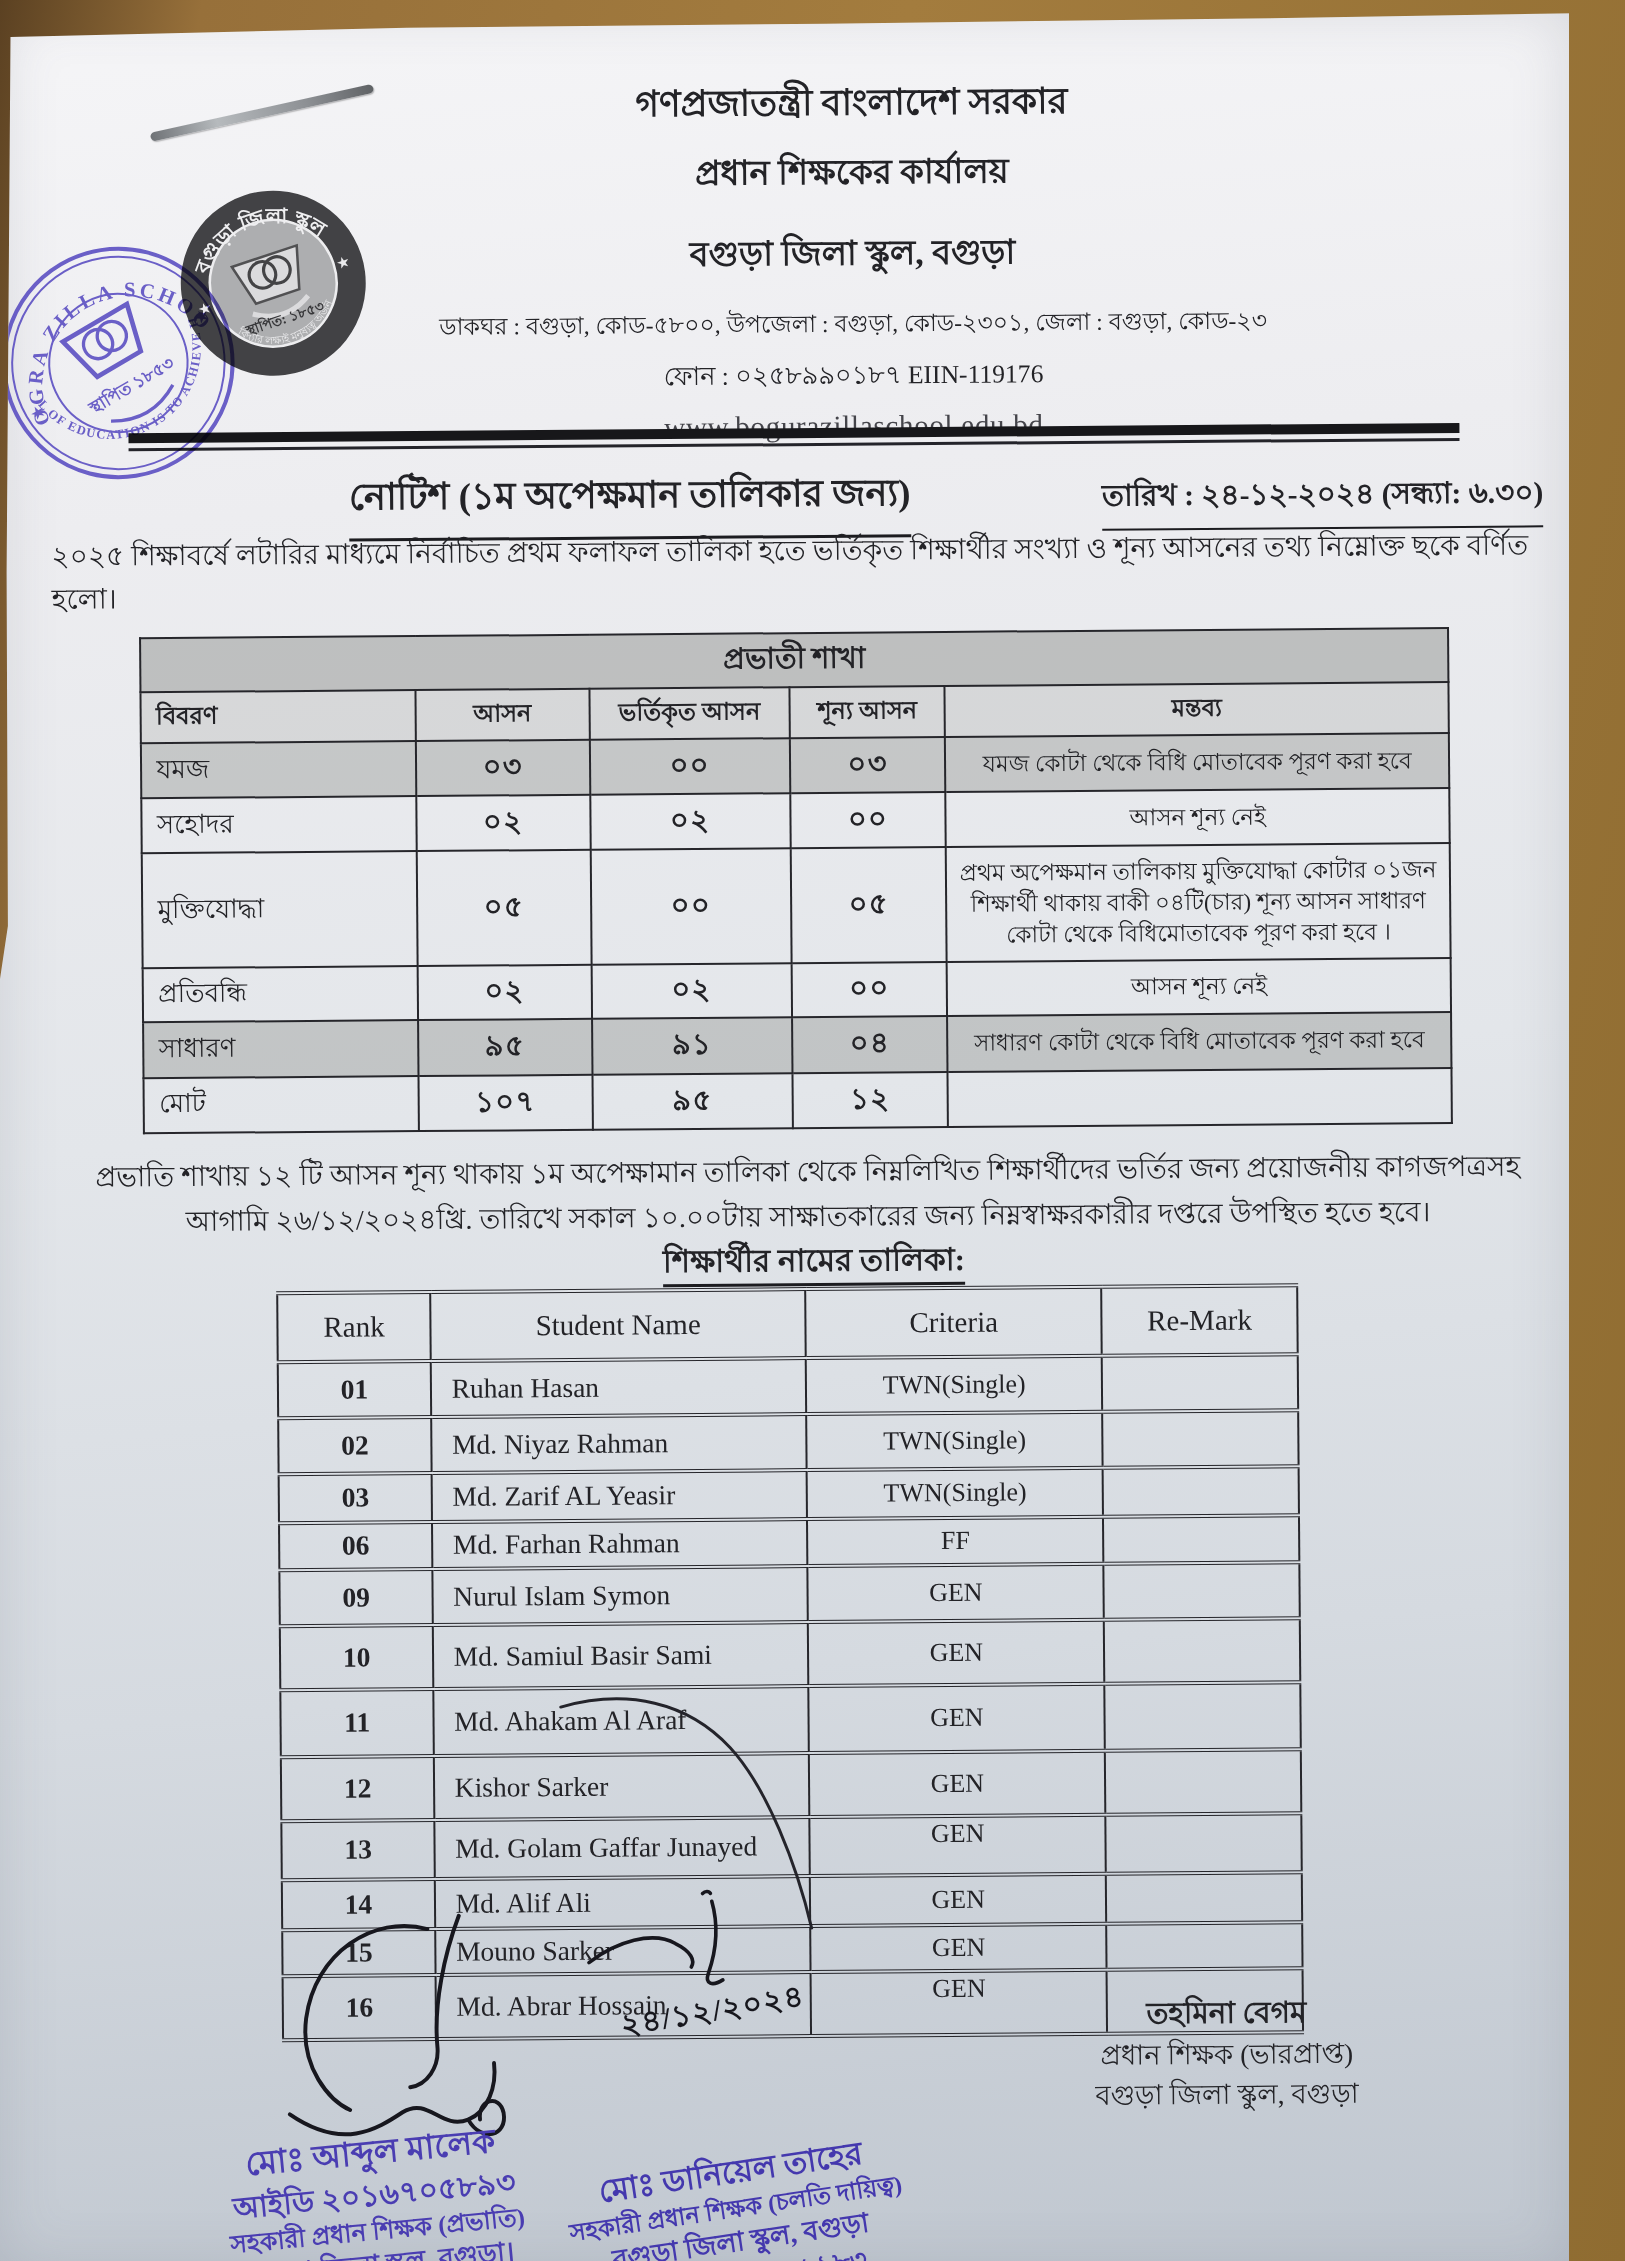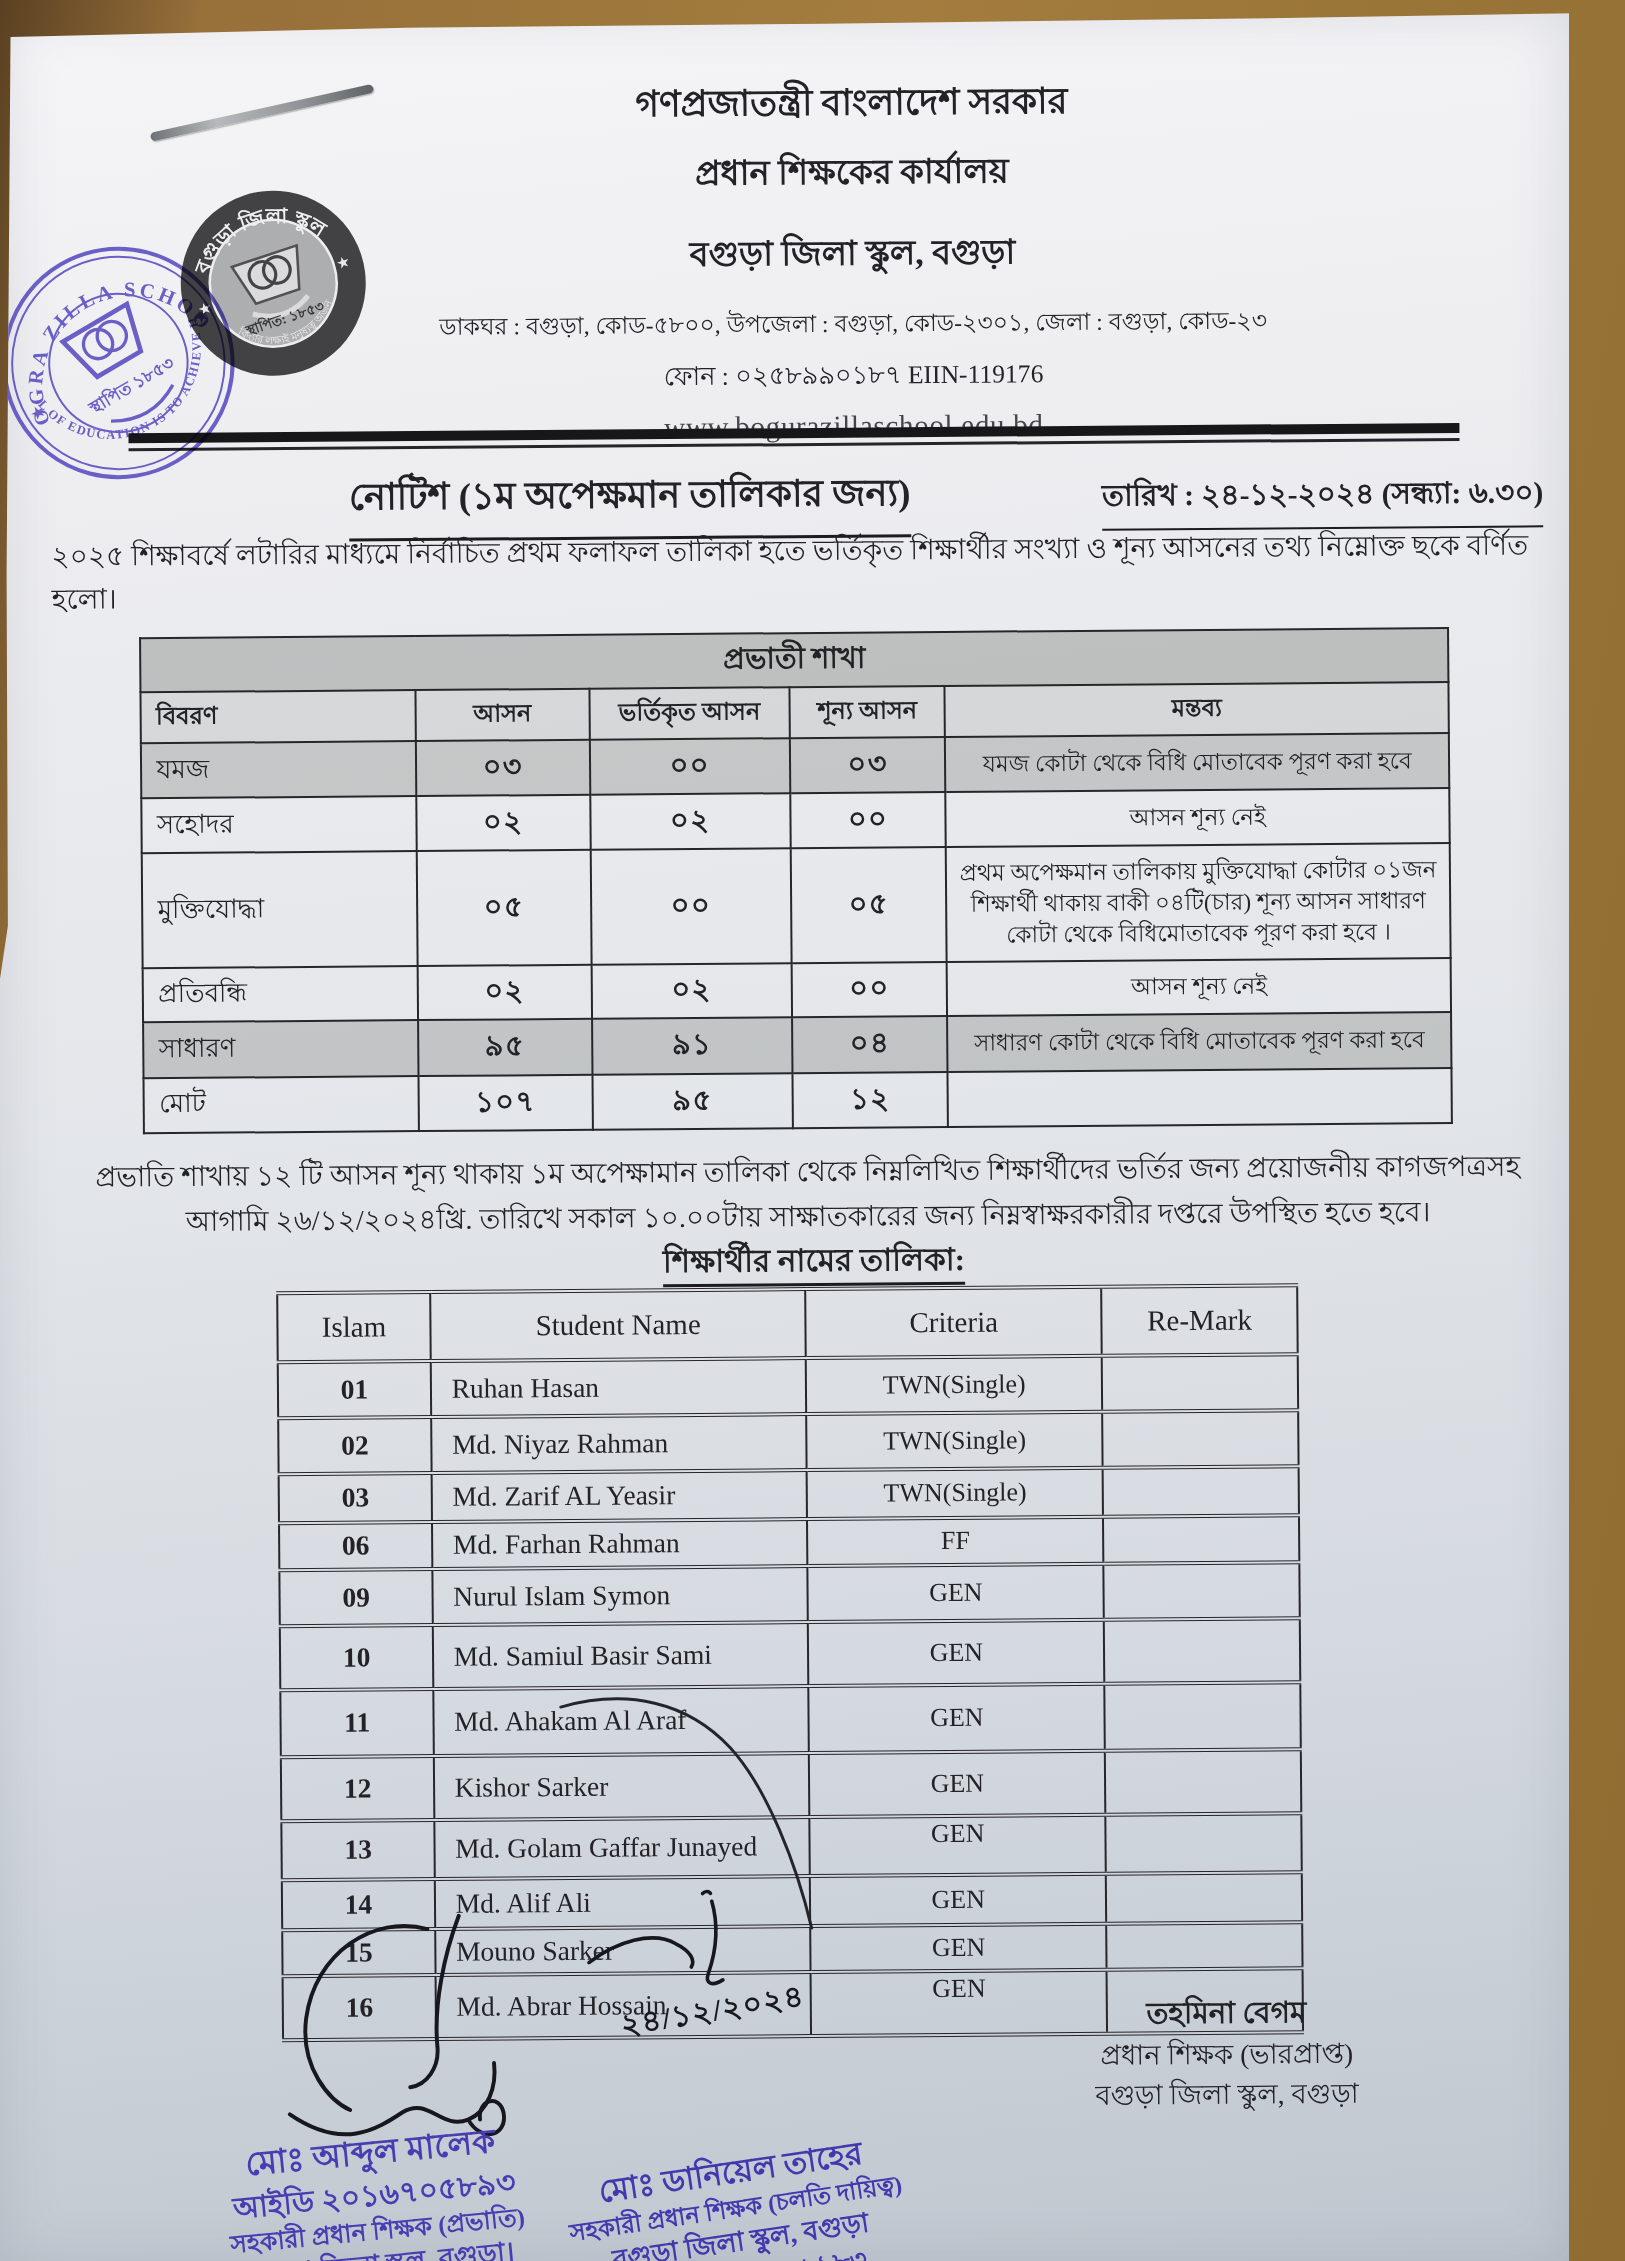--- a/index.html
+++ b/index.html
@@ -176,21 +176,21 @@
 
   <table class="abs stuT">
     <colgroup>
           <col style="width:15%">
           <col style="width:36.8%">
           <col style="width:29%">
           <col style="width:19.2%">
         </colgroup>
     <tbody>
           <tr class="t-head">
-      <td>Islam</td>
+      <td>Rank</td>
       <td>Student Name</td>
       <td>Criteria</td>
       <td>Re-Mark</td>
     </tr>
     <tr style="height:56px">
             <td class="rk">01</td>
             <td class="nm">Ruhan Hasan</td>
             <td class="cr">TWN(Single)</td>
             <td></td>
           </tr>

